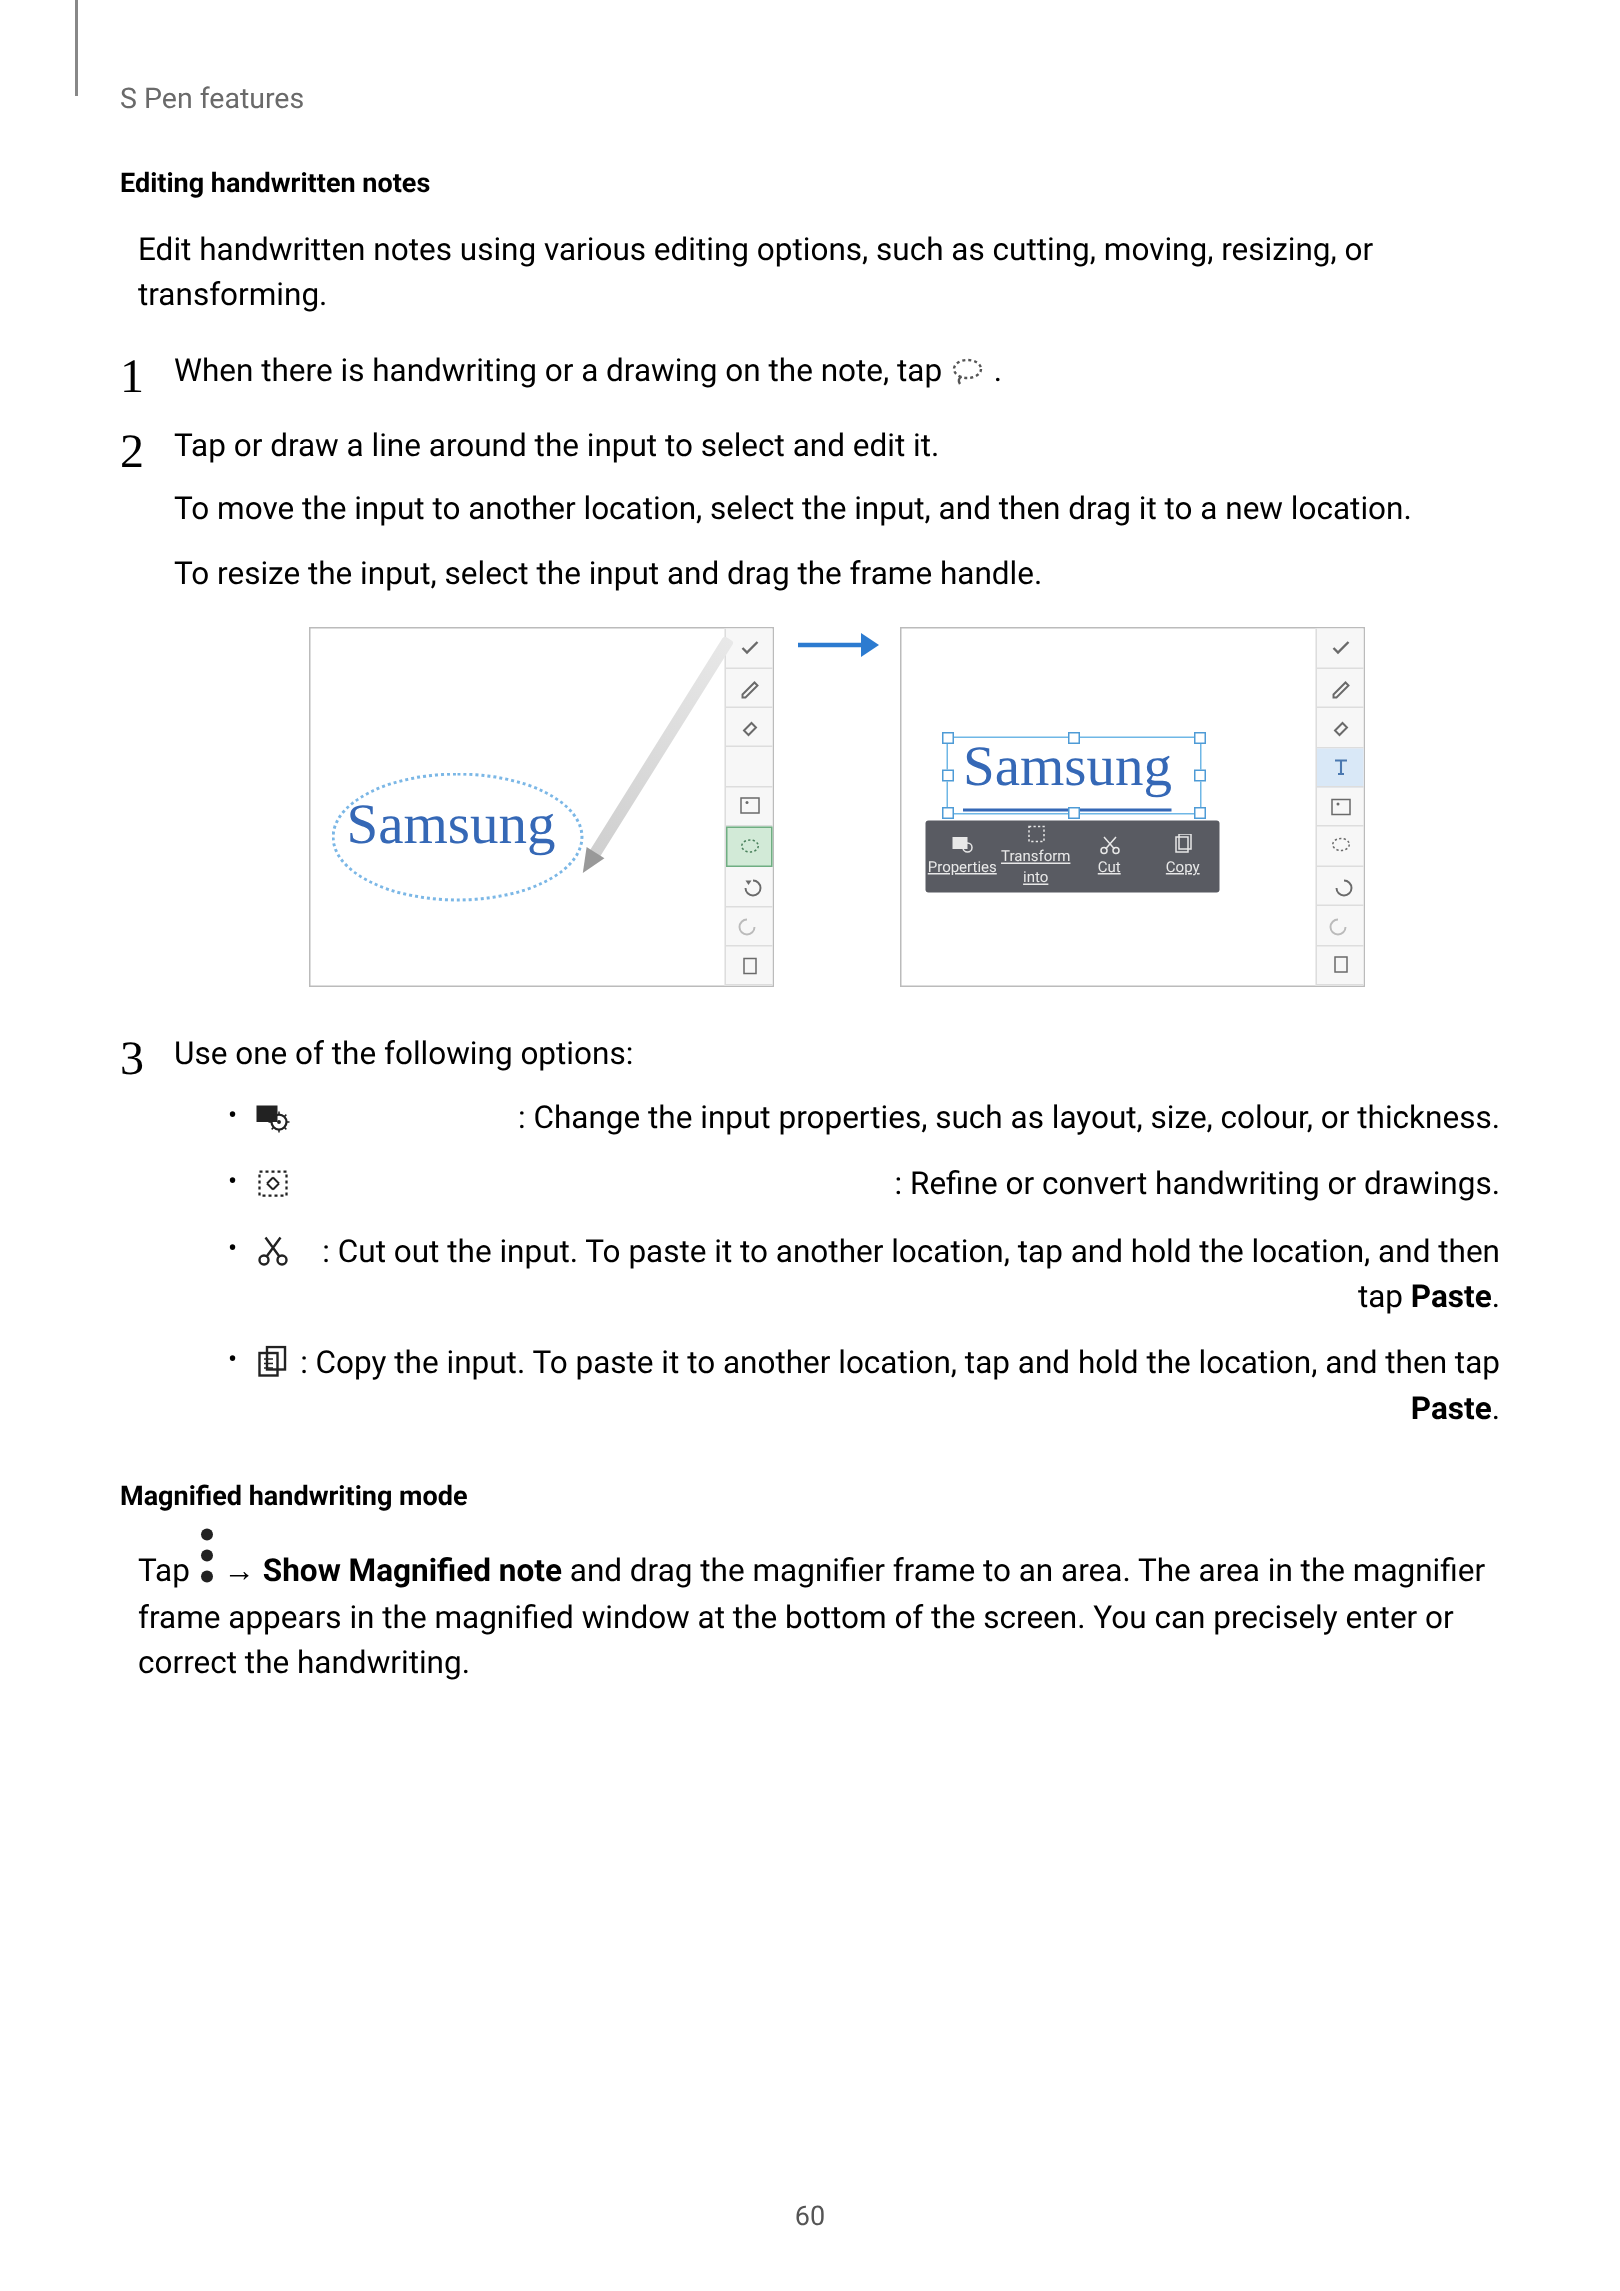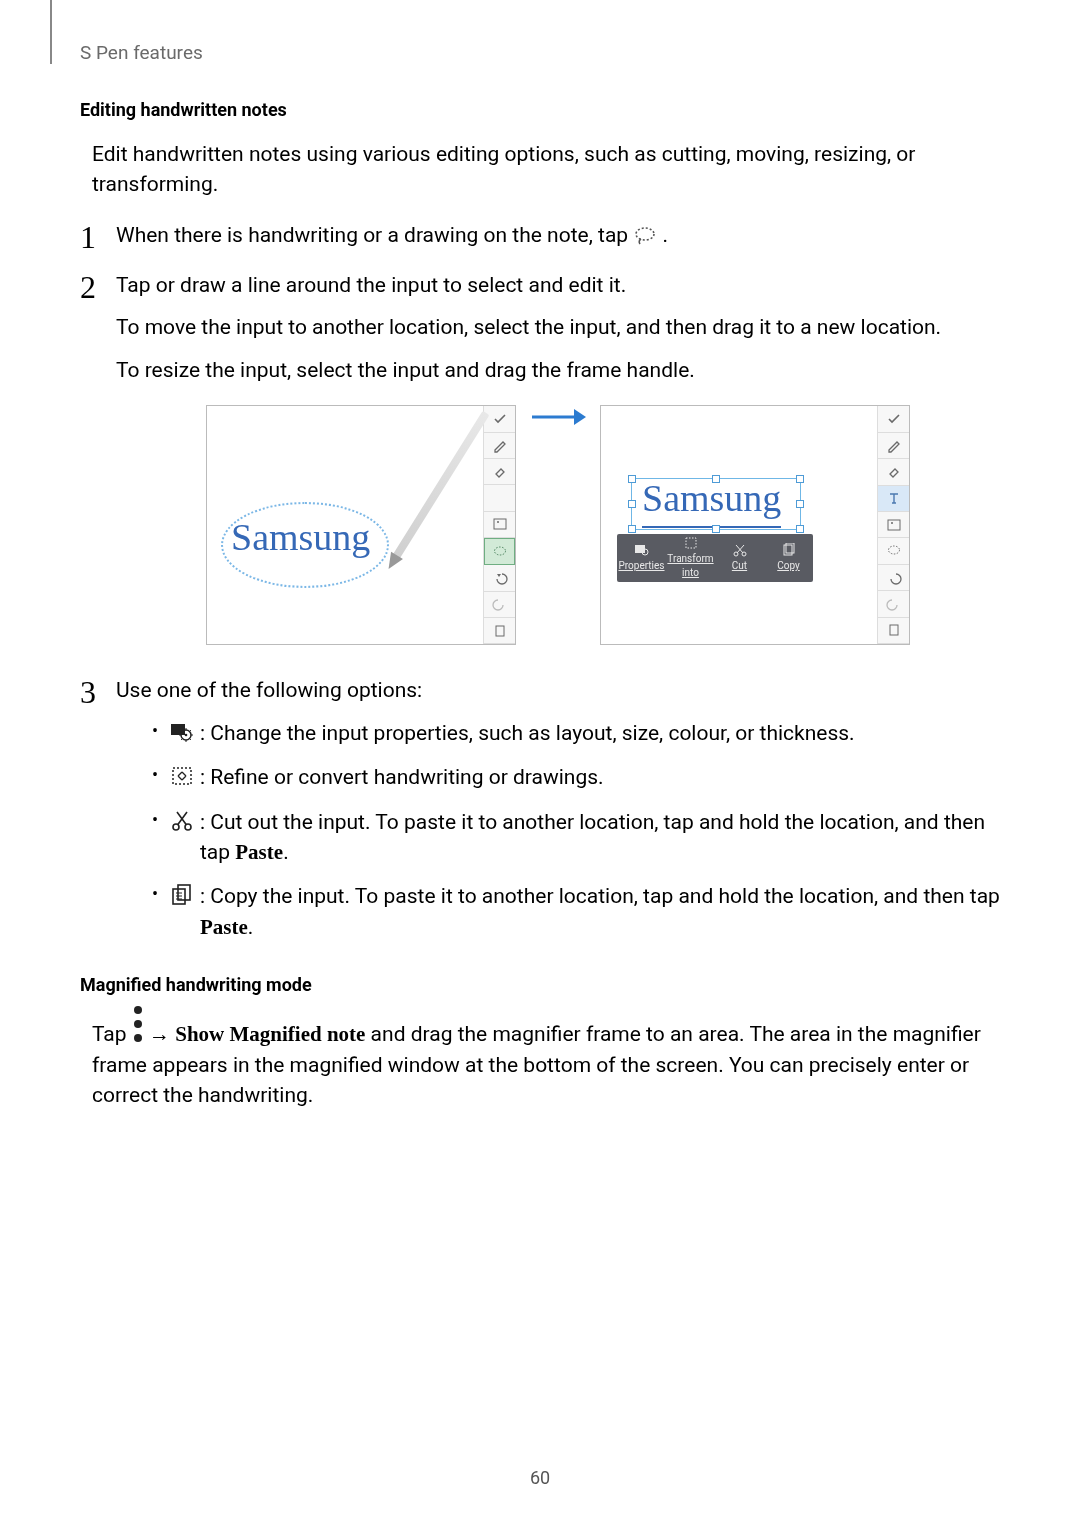--- a/index.html
+++ b/index.html
@@ -8,21 +8,21 @@
     margin: 0;
     background: #fff;
     color: #000;
     font-size: 21px;
     line-height: 1.45;
   }
   .page {
     width: 1080px;
     height: 1527px;
     position: relative;
-    padding: 29px 80px 0 80px;
+    padding: 42px 80px 0 80px;
   }
   .spine {
     position: absolute;
     top: 0;
     left: 50px;
     width: 2px;
     height: 64px;
     background: #888;
   }
   .chapter {
@@ -192,39 +192,40 @@
   }
   ul.options {
     list-style: none;
     padding: 0 0 0 30px;
     margin: 10px 0 0 0;
   }
   ul.options > li {
     position: relative;
     padding-left: 54px;
     margin-bottom: 14px;
+    text-align: right;
   }
   ul.options > li::before {
     content: "•";
     position: absolute;
     left: 6px;
     top: 0;
     font-size: 18px;
   }
   ul.options .opt-icon {
     position: absolute;
     left: 24px;
     top: 3px;
     width: 24px;
     height: 22px;
     display: flex;
     align-items: center;
     justify-content: center;
   }
-  .bold { font-weight: 700; font-family: Liberation Serif, serif; }
+  .bold { font-weight: 700; }
   .page-num {
     position: absolute;
     bottom: 36px;
     left: 0; right: 0;
     text-align: center;
     font-size: 18px;
     color: #555;
   }
 </style>
 </head>

